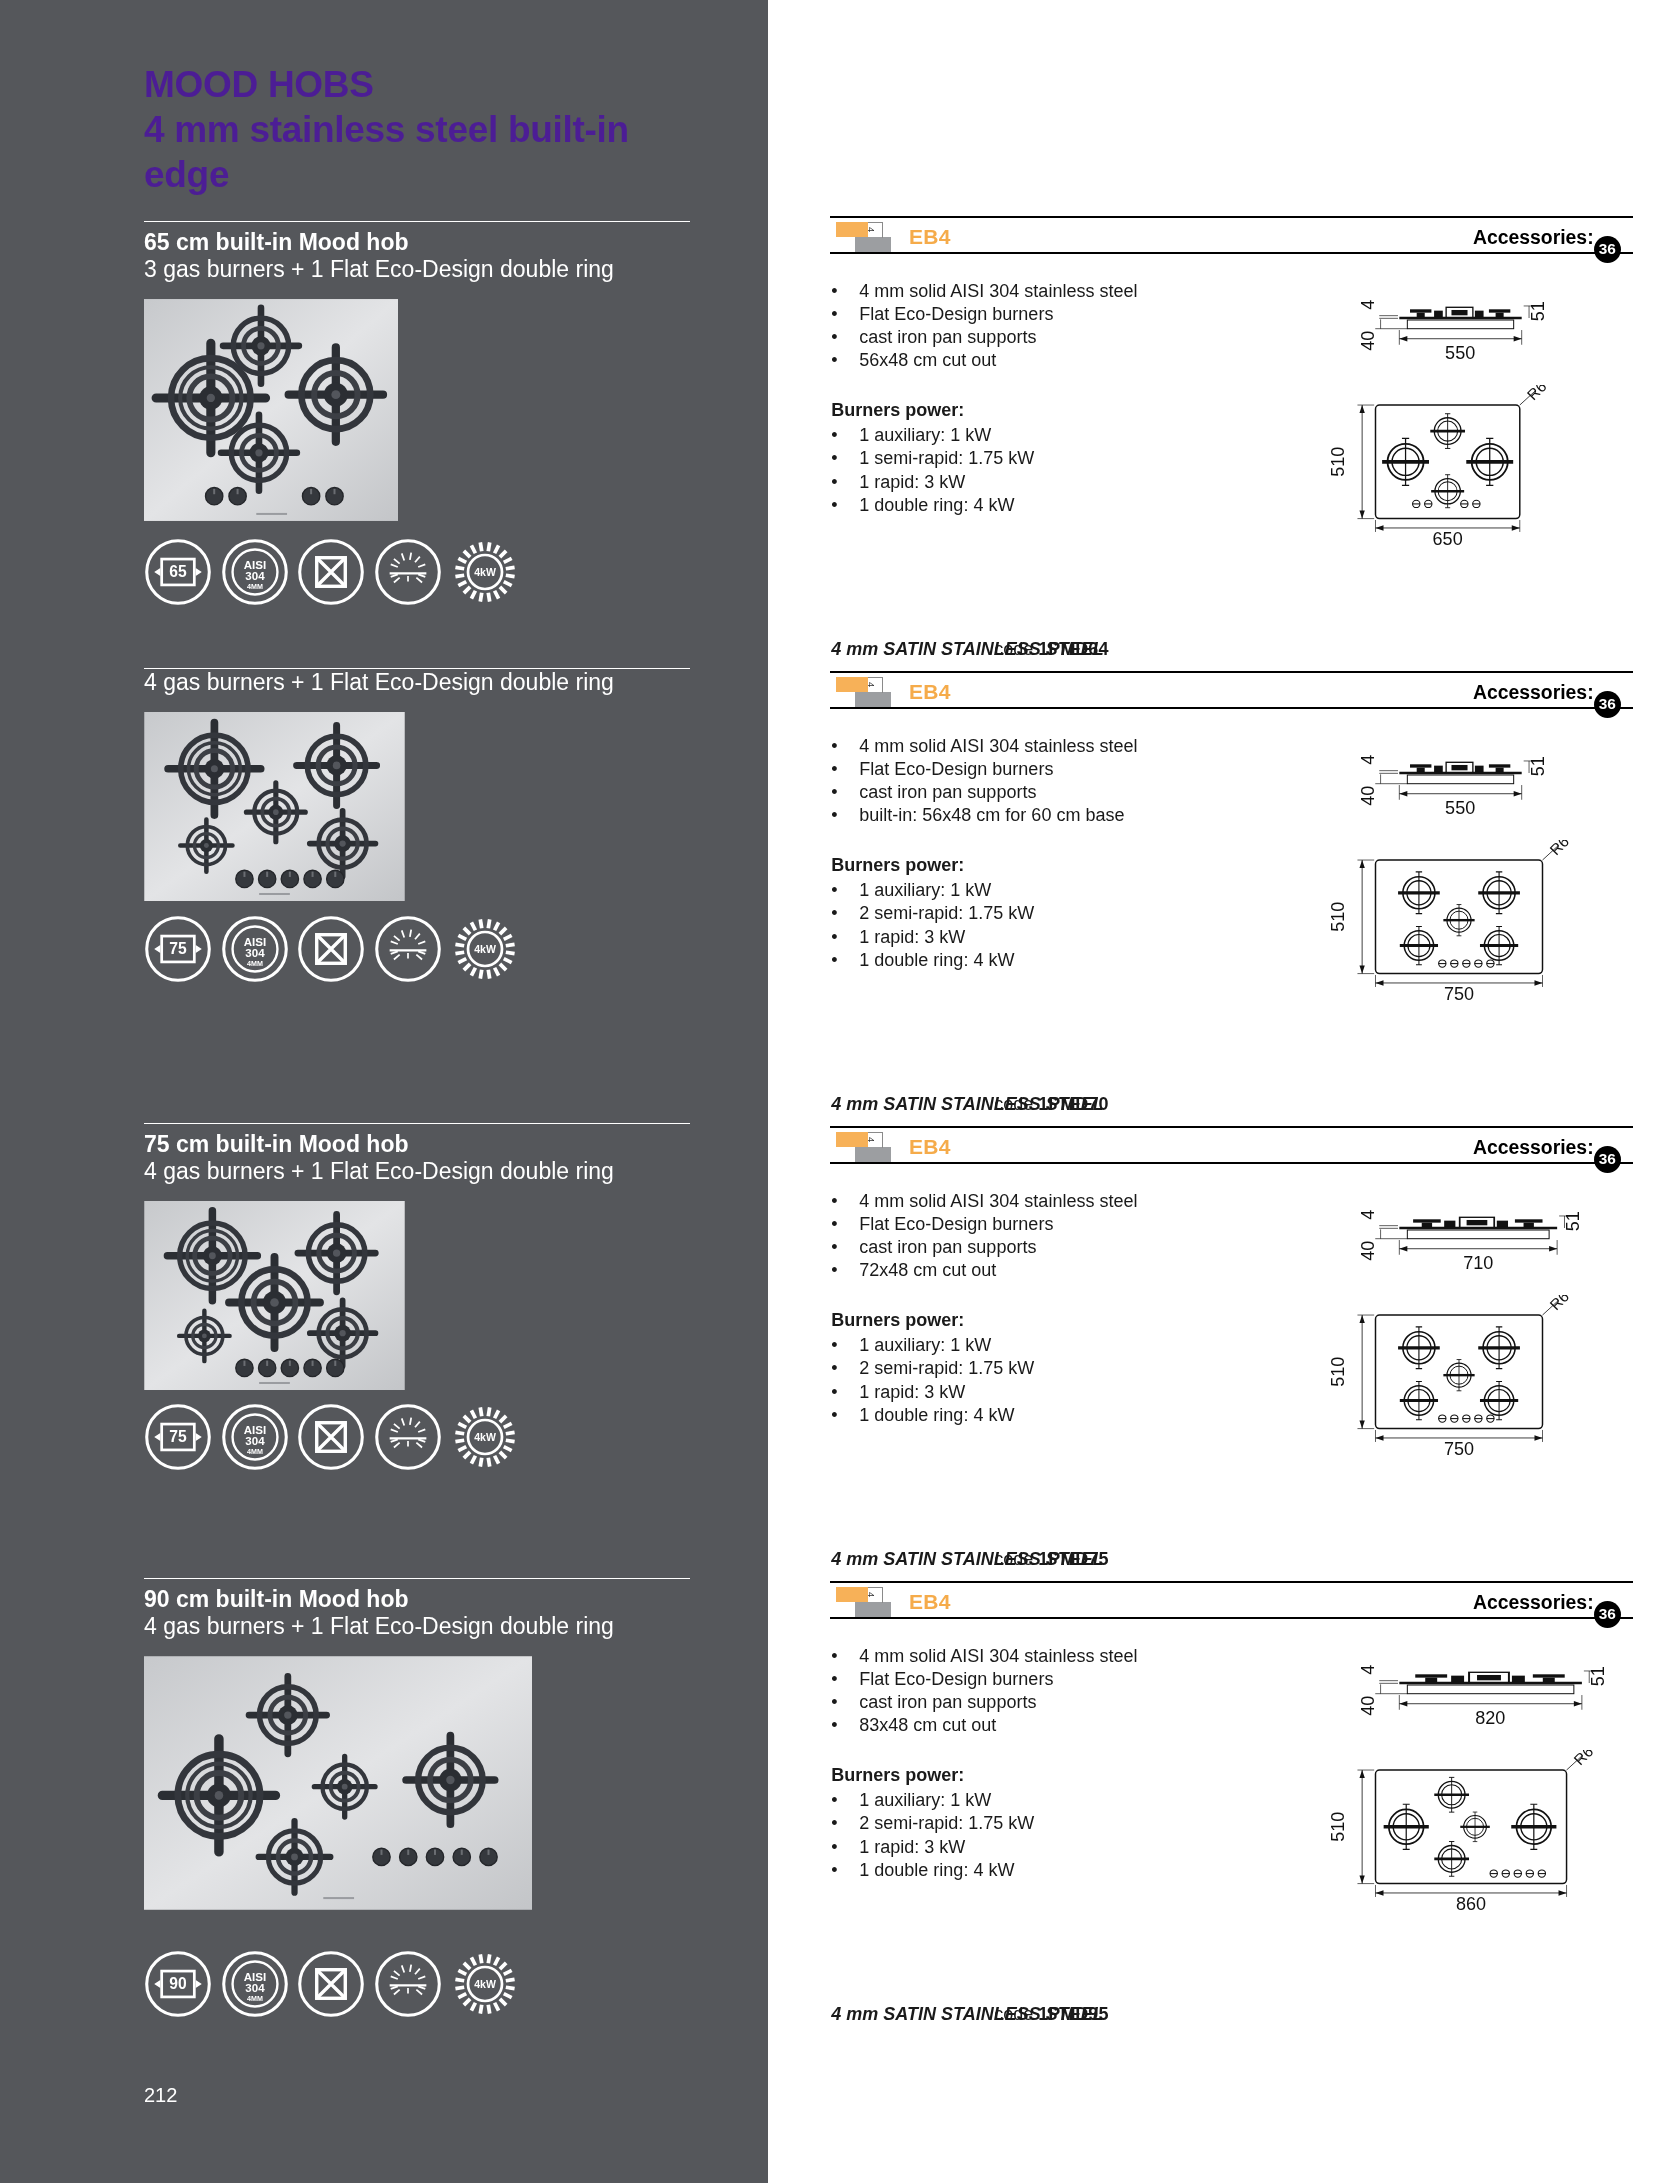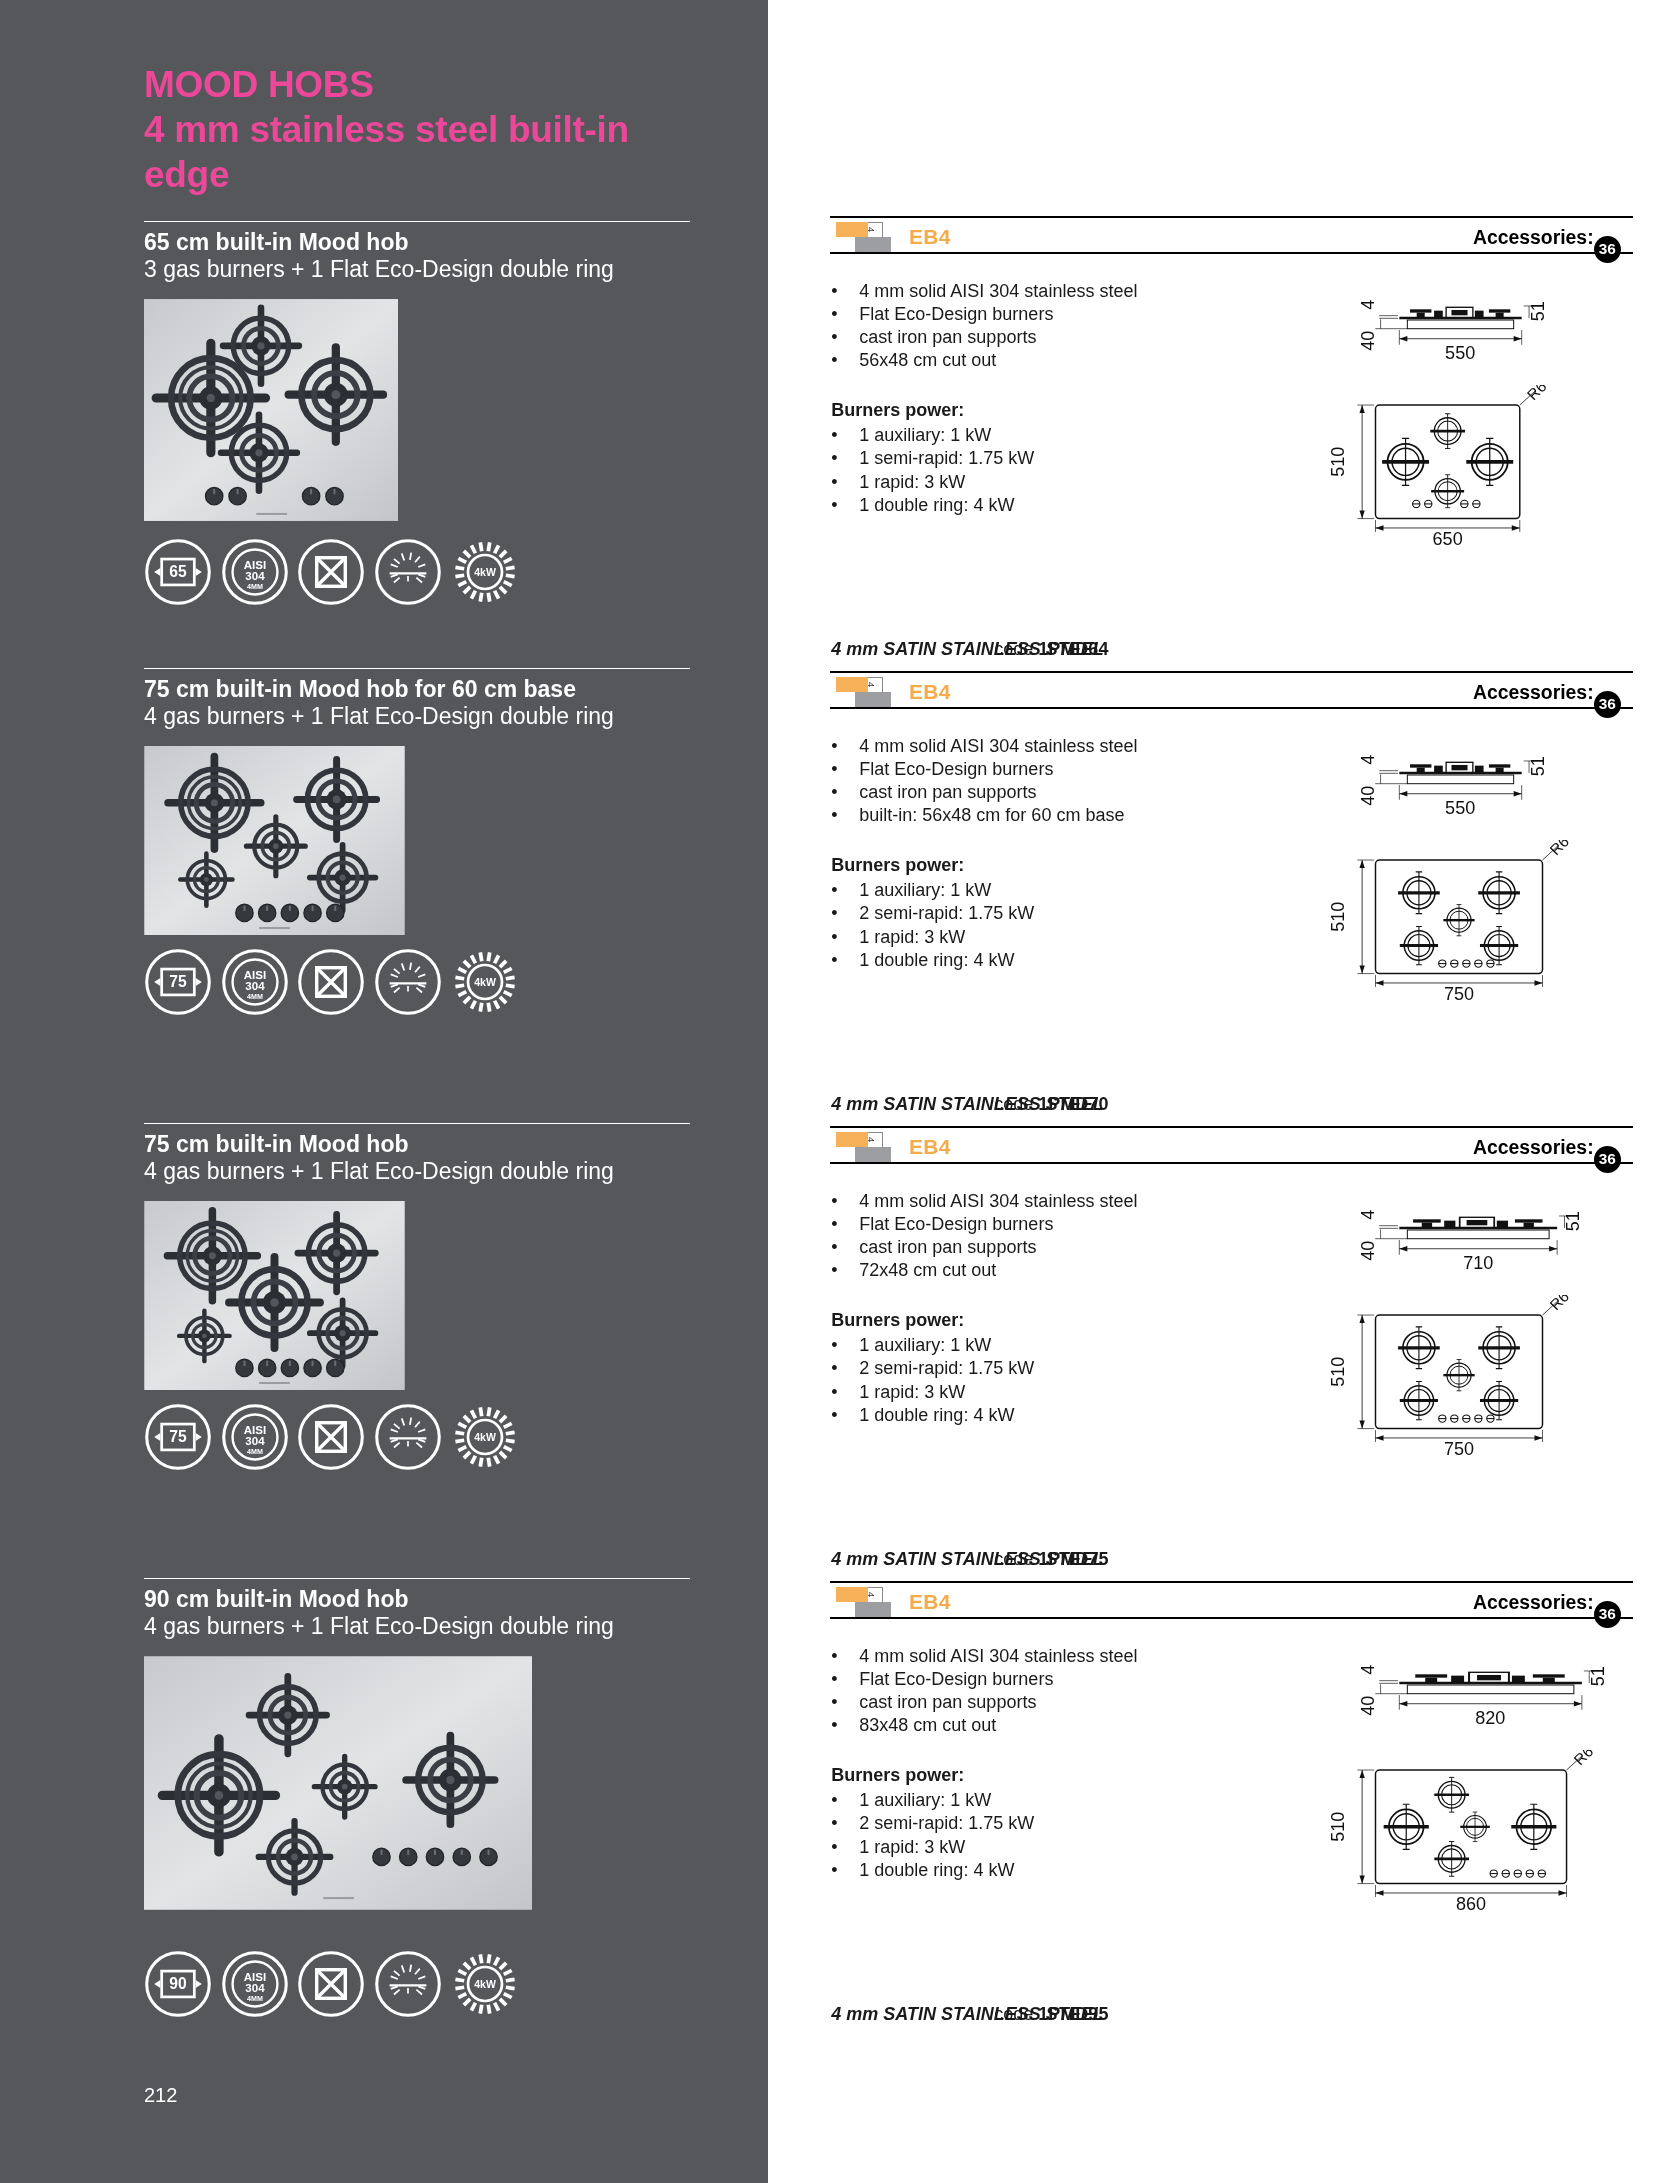--- a/index.html
+++ b/index.html
@@ -1,21 +1,21 @@
 <!DOCTYPE html>
 <html style="font-size:10.7px"><head>
 <meta charset="utf-8">
 <style>
   html,body{margin:0;padding:0;}
   body{width:1674px;height:2183px;position:relative;background:#ffffff;
        font-family:"Liberation Sans",sans-serif;color:#1a1a1a;overflow:hidden;}
   .abs{position:absolute;}
   
   #leftcol{left:0;top:0;width:768px;height:2183px;background:#55575b;}
-  #title{left:144px;top:62px;width:589px;color:#ec4899;font-size:37px;font-weight:bold;line-height:45px;letter-spacing:-0.3px;}
+  #title{left:144px;top:62px;width:589px;color:#4c1d95;font-size:37px;font-weight:bold;line-height:45px;letter-spacing:-0.3px;}
   .lsec{left:144px;width:546px;color:#fff;}
   .lrule{width:546px;height:1.3px;background:#ffffff;}
   .lhead{margin-top:6.7px;font-size:23px;font-weight:bold;line-height:27px;}
   .lsub{font-size:23px;font-weight:400;line-height:27px;}
   .photo{display:block;margin-top:16px;}
   .irow{display:flex;gap:8.7px;}
   .ic{width:68px;height:68px;flex:0 0 auto;}
   #pagenum{left:144px;top:2084px;color:#fff;font-size:20px;}
   
   .rsec{left:830px;width:803px;height:455px;}
@@ -206,21 +206,20 @@
       </svg>
     <svg class="ic" viewBox="0 0 100 100">
         <use href="#icpow"></use>
         <text class="it" x="50" y="55.5" font-size="15.5">4kW</text>
       </svg>
   </div>
 </div>
 
 <div class="lsec abs" style="top:668px">
   <div class="lrule"></div>
-  <div class="lhead">75 cm built-in Mood hob for 60 cm base</div>
   <div class="lsub">4 gas burners + 1 Flat Eco-Design double ring</div>
   <svg class="photo" width="261" height="189" viewBox="0 0 390 283">
     <rect width="390" height="283" fill="url(#pg)"></rect>
     <use href="#bd" transform="translate(105,85) scale(1.05)"></use>
     <use href="#bn" transform="translate(288,80) scale(0.95)"></use>
     <use href="#bn" transform="translate(197,150) scale(0.7)"></use>
     <use href="#bn" transform="translate(93,200) scale(0.62)"></use>
     <use href="#bn" transform="translate(297,197) scale(0.78)"></use>
     <use href="#kn" transform="translate(150,250)"></use>
       <use href="#kn" transform="translate(184,250)"></use>

